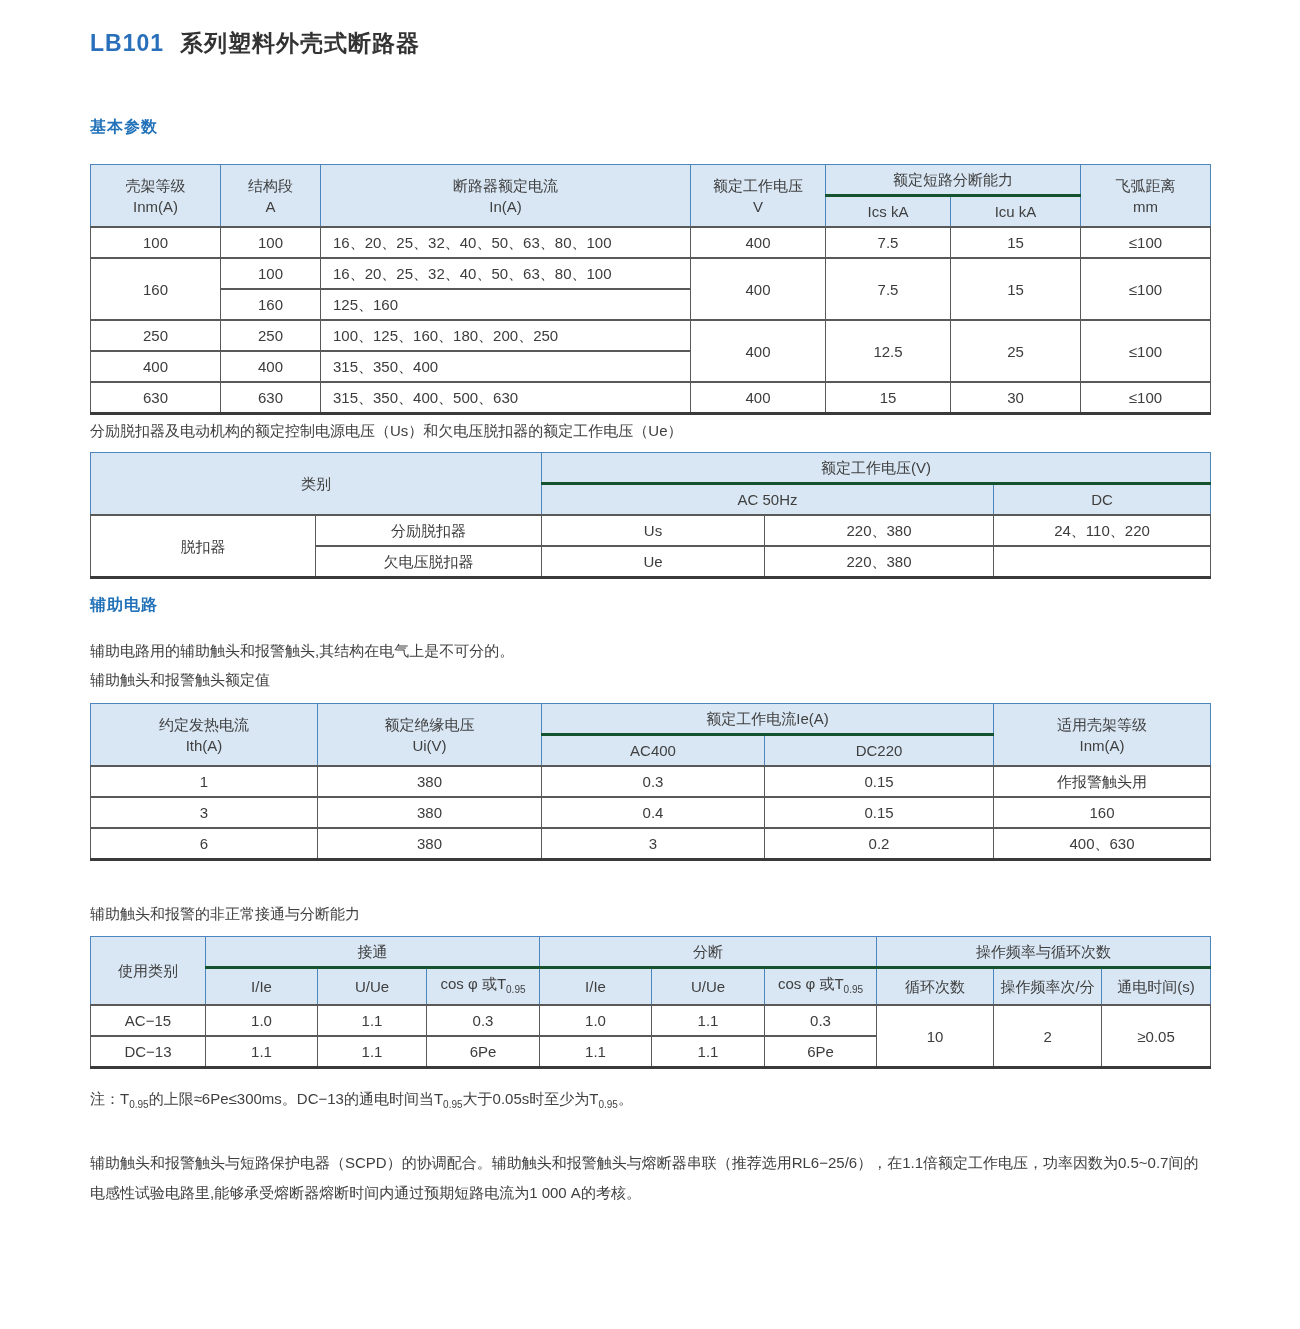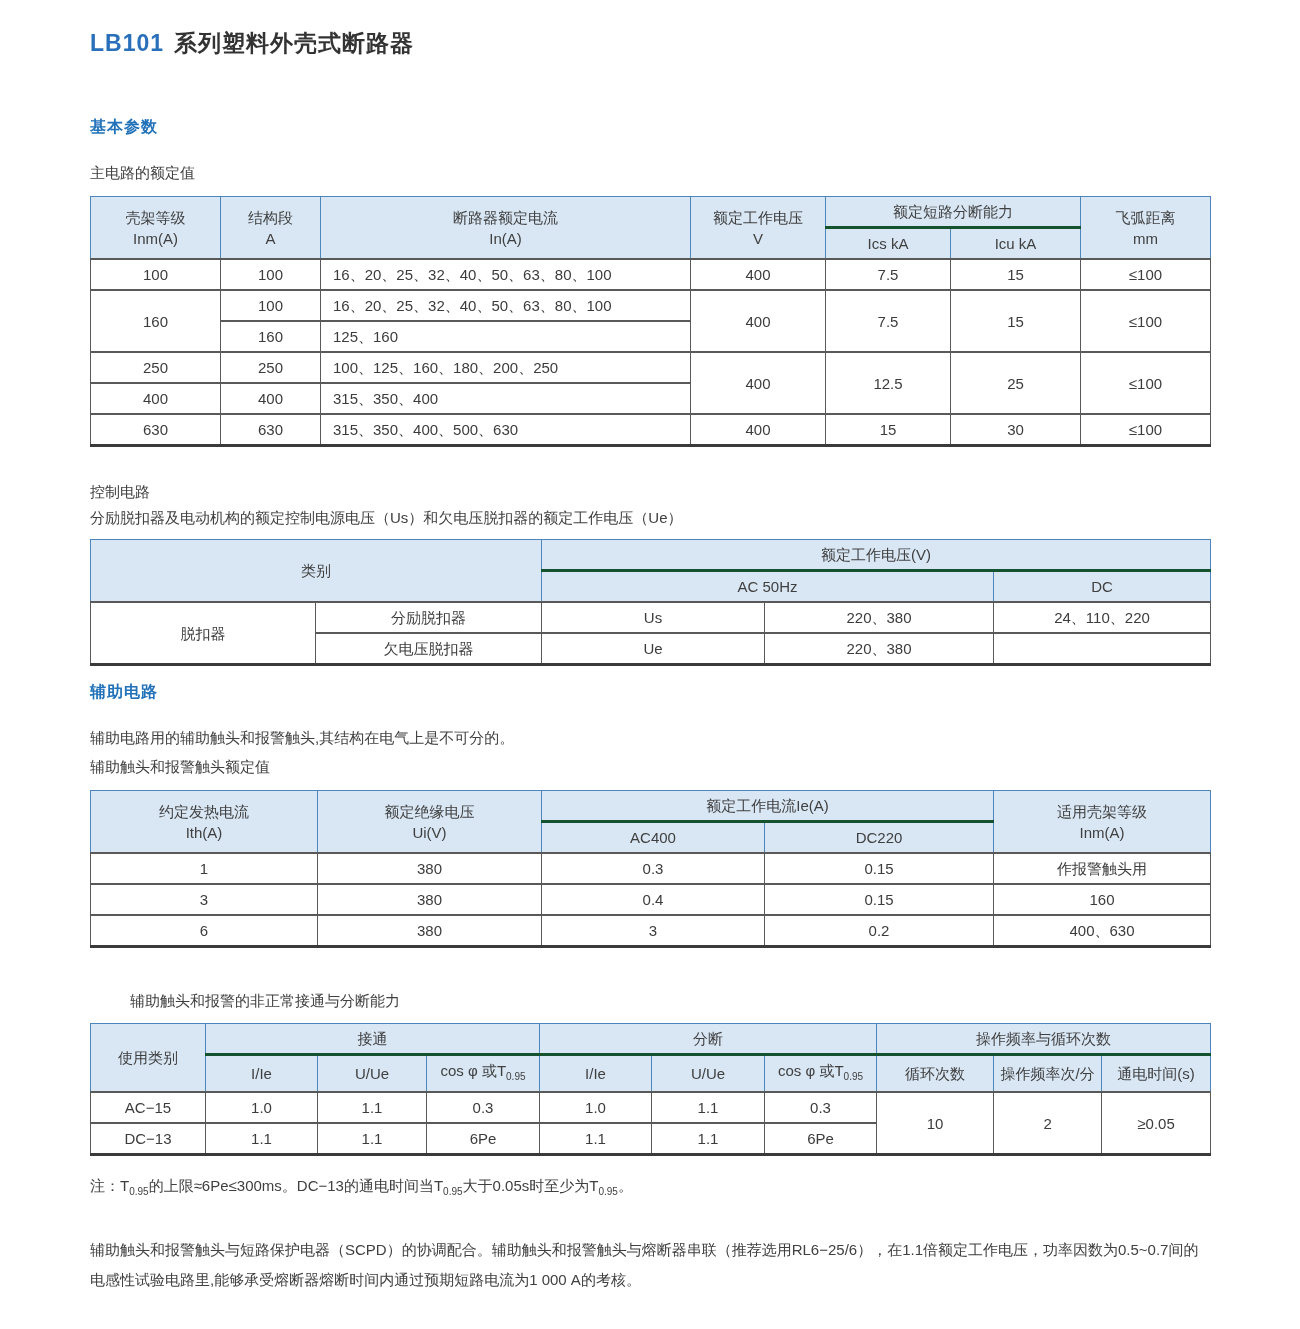--- a/index.html
+++ b/index.html
@@ -9,35 +9,35 @@
     background: #ffffff;
     font-family: "Liberation Sans", "DejaVu Sans", sans-serif;
     color: #3c3c3c;
   }
   .page { padding: 22px 90px 0 90px; width: 1300px; }
 
   .doc-title {
     font-size: 23px; font-weight: bold; color: #333333;
     margin: 6px 0 58px 0; letter-spacing: 1px;
   }
-  .doc-title .brand { color: #2a6fba; margin-right: 10px; }
+  .doc-title .brand { color: #2a6fba; margin-right: 16px; }
 
   .section-heading {
     font-size: 16px; color: #2272b9; font-weight: bold;
     margin: 0 0 26px 0; letter-spacing: 1px;
   }
   .section-heading.aux { margin-top: 16px; }
 
   .para { font-size: 15px; margin: 0; color: #404040; }
   .subtitle { margin: 0 0 13px 0; }
   .ctrl-label { margin-top: 36px; }
   .ctrl-desc { margin-top: 7px; }
   .aux-desc { margin-top: 0; }
   .aux-subtitle { margin-top: 10px; margin-bottom: 13px; }
-  .cap-subtitle { margin-top: 44px; margin-bottom: 12px; margin-left: 40px; }
+  .cap-subtitle { margin-top: 44px; margin-bottom: 12px; }
 
   table.t {
     border-collapse: collapse; table-layout: fixed;
     width: 1120px; font-size: 15px;
     border-bottom: 3px solid #3a3a3a;
     border-top: 1px solid #8f8f8f;
   }
   table.t th {
     background: #d9e7f4; font-weight: normal; color: #3f3f3f;
     border: 1px solid #4d86bd; padding: 4px 2px;
@@ -68,21 +68,20 @@
   }
 </style>
 </head>
 <body>
 
 <div class="page">
 
   <h1 class="doc-title"><span class="brand">LB101</span><span>系列塑料外壳式断路器</span></h1>
 
   <h2 class="section-heading">基本参数</h2>
-  <p class="para subtitle">主电路的额定值</p>
 
   <table class="t t1">
     <colgroup>
       <col style="width:130px">
         <col style="width:100px">
         <col style="width:370px">
       <col style="width:135px">
         <col style="width:125px">
         <col style="width:130px">
         <col style="width:130px">
@@ -143,21 +142,20 @@
         <td>630</td>
         <td class="left">315、350、400、500、630</td>
         <td>400</td>
         <td>15</td>
         <td>30</td>
         <td>≤100</td>
       </tr>
     </tbody>
   </table>
 
-  <p class="para ctrl-label">控制电路</p>
   <p class="para ctrl-desc">分励脱扣器及电动机构的额定控制电源电压（Us）和欠电压脱扣器的额定工作电压（Ue）</p>
 
   <table class="t t2">
     <colgroup>
       <col style="width:225px">
         <col style="width:226px">
         <col style="width:223px">
       <col style="width:229px">
         <col style="width:217px">
     </colgroup>

